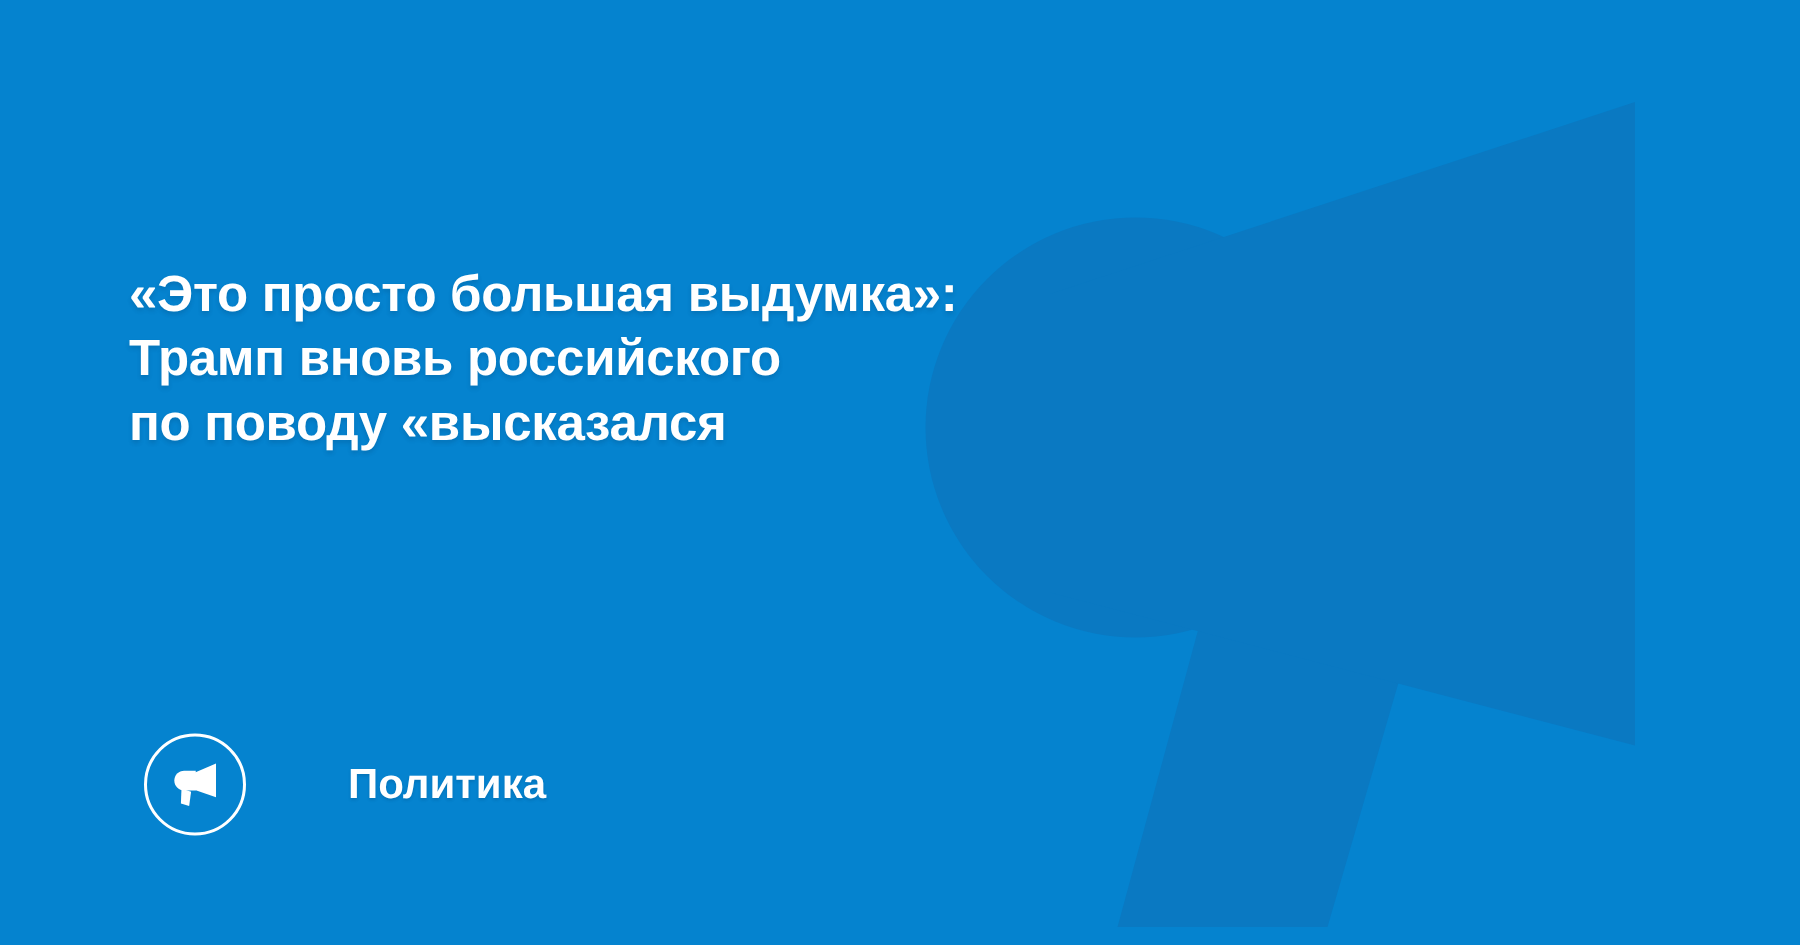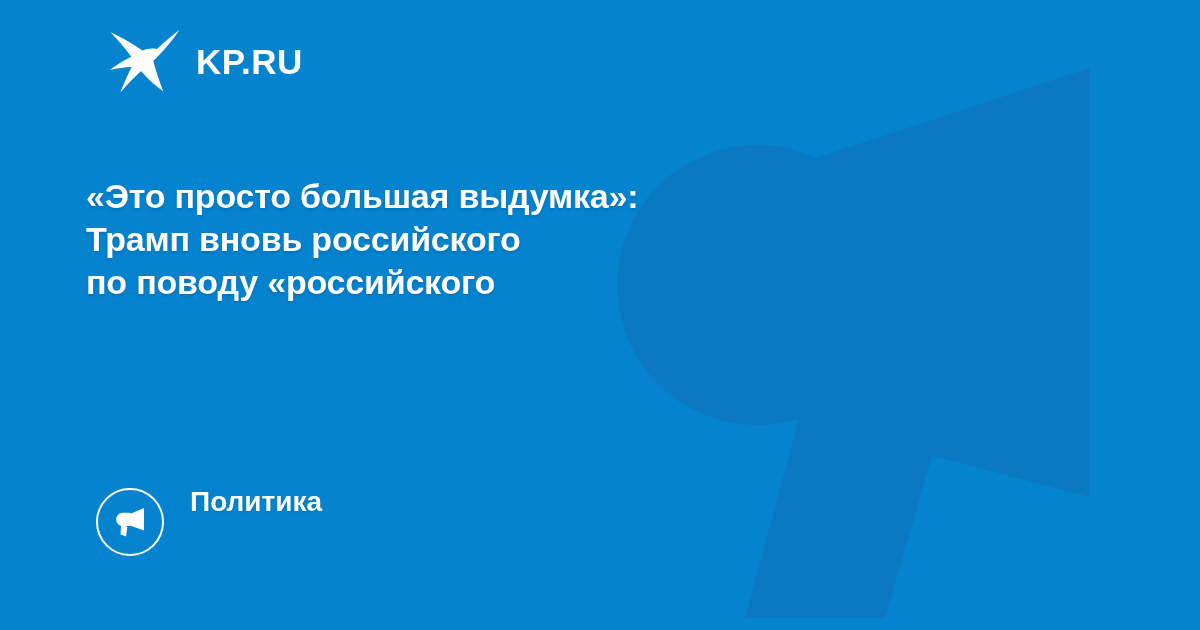--- a/index.html
+++ b/index.html
@@ -69,22 +69,23 @@
     display: block;
     white-space: nowrap;
   }
 
   
   #rubric {
     position: absolute;
     left: 96px;
     top: 488px;
     display: flex;
-    align-items: flex-start;
+    align-items: center;
     height: 70px;
+    gap: 42px;
   }
   #rubric-circle {
     width: 68px;
     height: 68px;
     border: 2px solid #ffffff;
     border-radius: 50%;
     box-sizing: border-box;
     display: flex;
     align-items: center;
     justify-content: center;
@@ -114,43 +115,25 @@
     <g fill="#0a79c2">
 
       <circle cx="757" cy="285" r="140"></circle>
 
       <path d="M815 360 L960 360 L885 618 L745 618 Z"></path>
 
       <path d="M1090 68 L1090 497 L700 395 L700 196 Z"></path>
     </g>
   </svg>
 
-  <div id="brand">
-    <svg id="brand-mark" viewBox="0 0 74 66" aria-hidden="true">
-      <g fill="#ffffff">
-        <path d="M73.2 2.1 C66.4 7.5 58.2 14.2 50.9 21.0
-                 C46.0 20.0 41.0 20.6 36.4 22.6
-                 C29.1 17.3 18.8 10.9 4.6 4.2
-                 C12.0 12.0 19.2 20.4 25.3 28.8
-                 C20.1 31.3 12.8 35.5 4.0 41.9
-                 C11.3 40.2 18.8 39.2 25.6 38.9
-                 C22.0 46.3 17.8 55.2 14.3 64.6
-                 C21.8 55.8 29.1 48.4 35.1 43.0
-                 C40.9 50.0 48.4 57.0 57.2 63.2
-                 C53.1 52.6 49.6 42.1 47.3 33.0
-                 C56.1 24.6 66.0 13.4 73.2 2.1 Z"></path>
-      </g>
-    </svg>
-    <span id="brand-word">KP.RU</span>
-  </div>
 
   <h1 id="headline">
     <span class="hl-line">«Это просто большая выдумка»:</span>
     <span class="hl-line">Трамп вновь российского</span>
-    <span class="hl-line">по поводу «российского</span>
+    <span class="hl-line">по поводу «высказался</span>
   </h1>
 
   <div id="rubric">
     <span id="rubric-circle">
       <svg id="rubric-icon" viewBox="0 0 34 34" aria-hidden="true">
         <g fill="#ffffff">
 
           <path d="M31.0 3.0 L31.0 25.5 L17.0 20.6 L17.0 9.0 Z"></path>
 
           <path d="M9.8 7.8 L17.5 7.8 L17.5 21.0 L9.8 21.0

